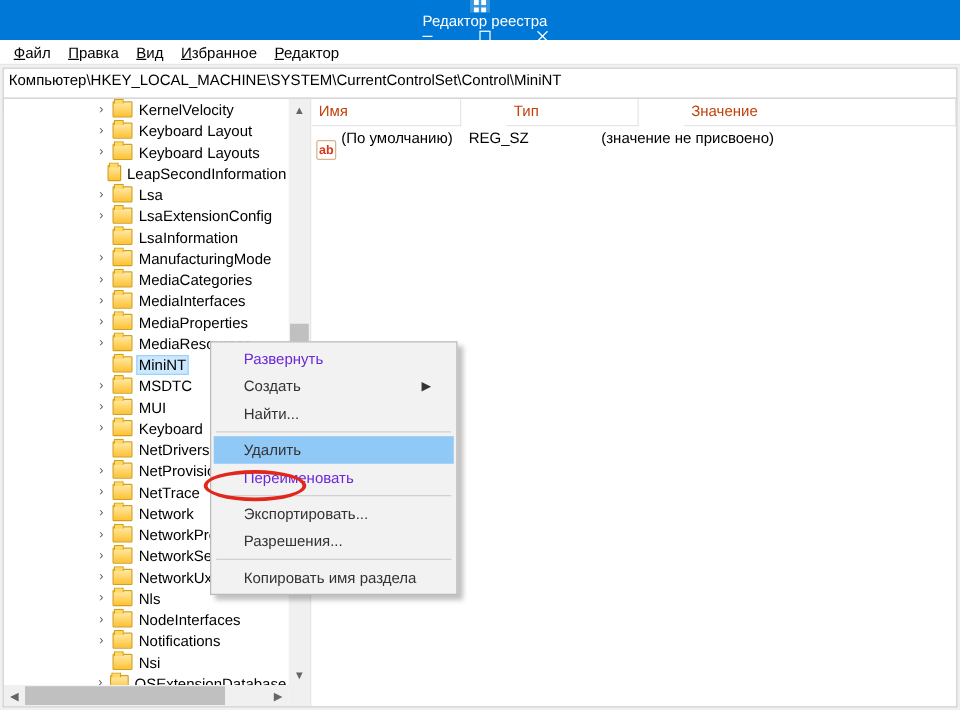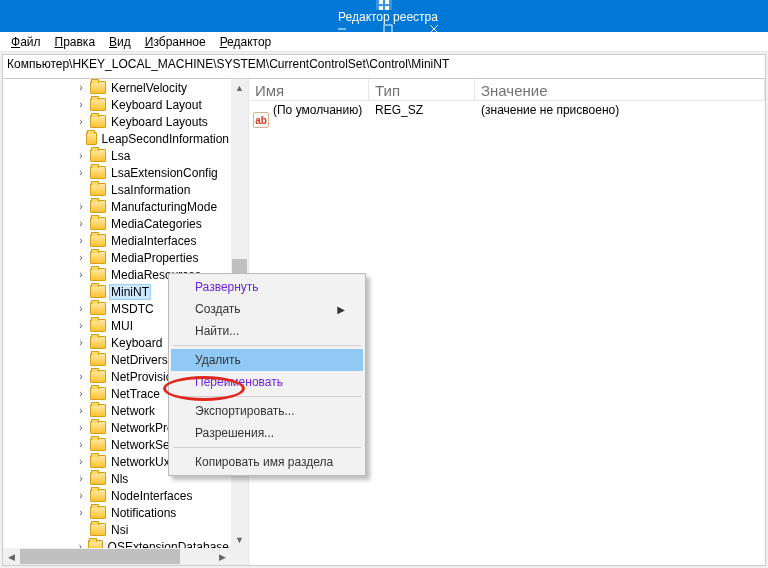--- a/index.html
+++ b/index.html
@@ -32,21 +32,21 @@
 .tree { position:absolute; left:0; right:17px; top:0; bottom:17px; overflow:hidden; }
 .tree-item { display:flex; align-items:center; height:17px; font-size:12px; padding-left: 72px; white-space: nowrap; }
 .tree-item .chev { width: 12px; color:#5a5a5a; font-size:10px; display:inline-flex; justify-content:center; }
 .tree-item.e0 { padding-left: 72px; }
 .tree-item .folder { width:16px; height:13px; margin: 0 3px; background: linear-gradient(#ffe9a6,#ffc233); border:1px solid #d4a017; border-radius:1px; position:relative; }
 .tree-item .folder::before { content:""; position:absolute; top:-3px; left:0; width:6px; height:3px; background:#ffd966; border:1px solid #d4a017; border-bottom:none; border-radius:1px 1px 0 0; }
 .tree-item .label { padding: 0 2px; }
 .tree-item.selected .label { background: #cce8ff; border:1px solid #99d1ff; padding: 0 1px; }
 
 .list-panel { flex:1; position:relative; }
-.list-header { display:flex; height:22px; font-size:15px; color:#737373; }
+.list-header { display:flex; height:22px; font-size:12px; color:#c2410c;gap:36px; }
 .list-header div { padding: 3px 6px; border-right: 1px solid #e6e6e6; border-bottom:1px solid #e6e6e6; }
 .list-header .col-name { width:120px; }
 .list-header .col-type { width:106px; }
 .list-header .col-value { flex:1; }
 .list-row { display:flex; height:18px; font-size:12px; align-items:center; }
 .list-row .col-name { width:120px; padding-left:4px; display:flex; align-items:center; gap:4px; }
 .list-row .col-type { width:106px; padding-left:6px; }
 .list-row .col-value { flex:1; padding-left:6px; }
 .str-icon { width:16px; height:16px; display:inline-flex; align-items:center; justify-content:center; font-size:10px; font-weight:bold; color:#d9361c; background:#fff; border:1px solid #d9b38c; border-radius:2px;margin-top:20px; }
 

